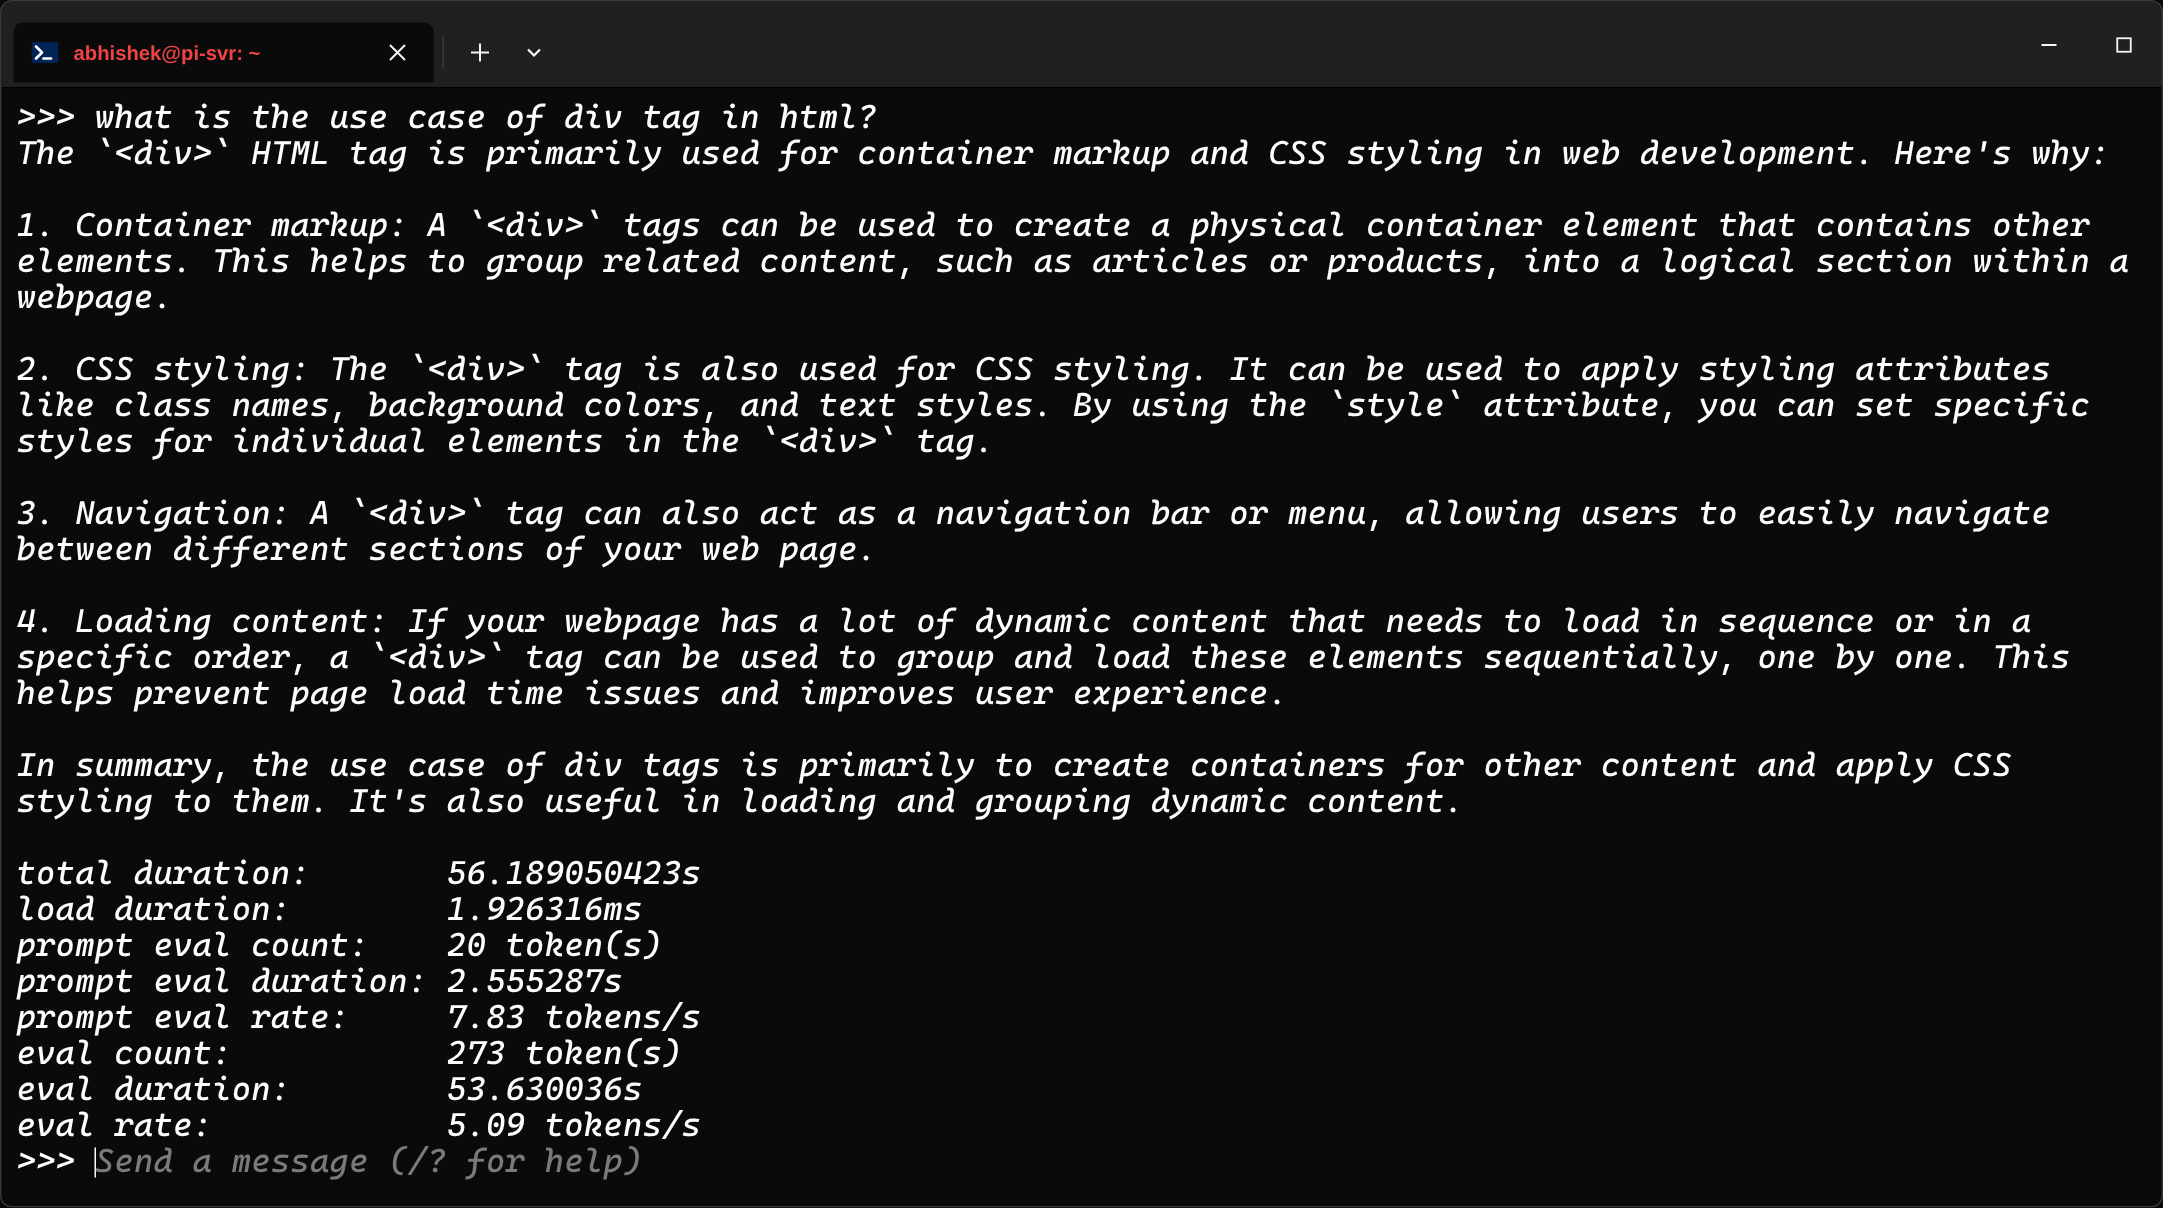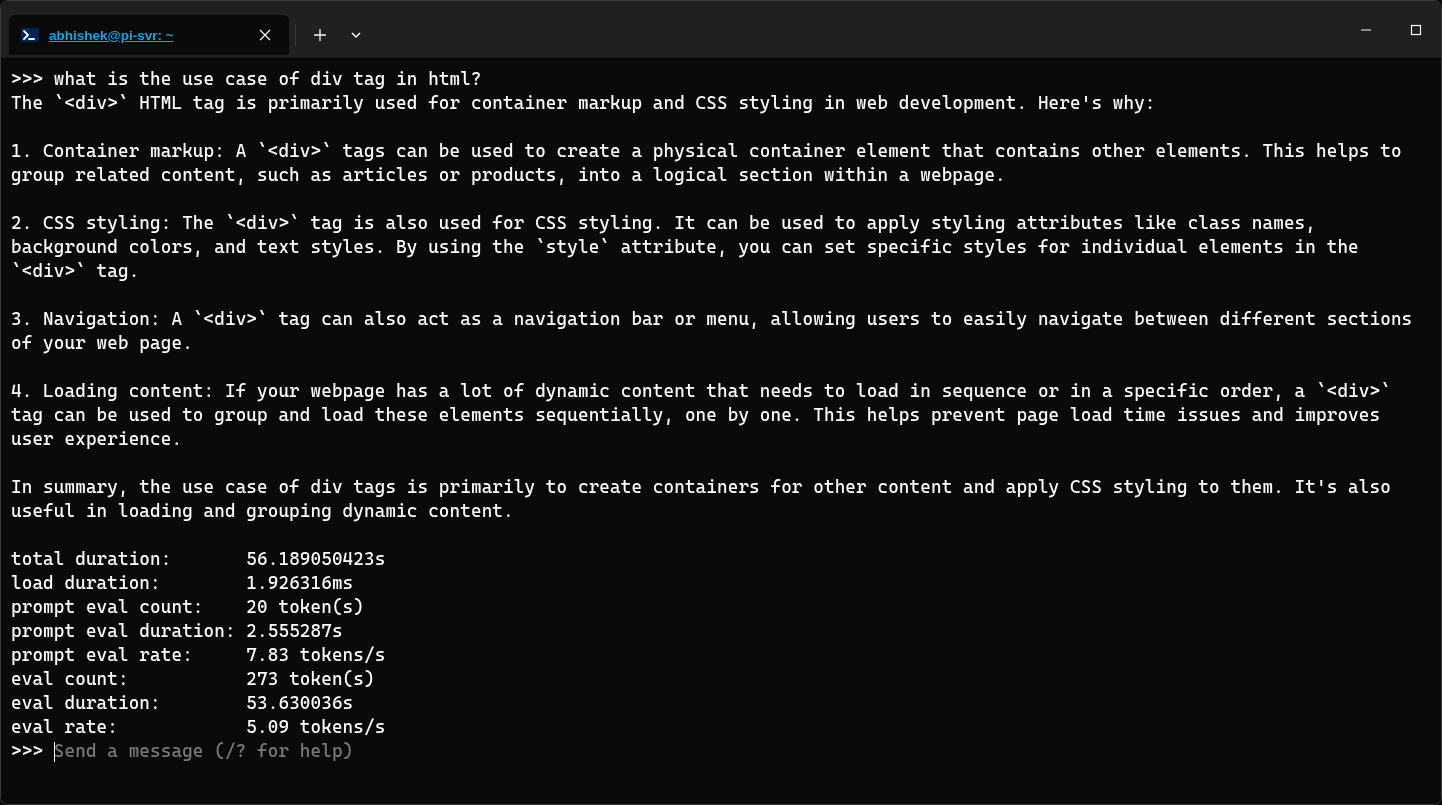--- a/index.html
+++ b/index.html
@@ -45,26 +45,25 @@
   margin-bottom: -1px;
 }
 .tab-icon {
   width: 18px;
   height: 18px;
   display: flex;
   align-items: center;
   justify-content: center;
 }
 .tab-title {
-  color: #0ea5e9;
+  color: #ef4444;
   font-size: 13.5px;
   font-family: 'Segoe UI', sans-serif;
   font-weight: 600;
   flex: 1;
-  text-decoration: underline;
 }
 .tab-close {
   width: 24px;
   height: 24px;
   display: flex;
   align-items: center;
   justify-content: center;
   color: #f6f6f6;
   font-family: 'Segoe UI', sans-serif;
   border-radius: 3px;
@@ -110,27 +109,28 @@
   display: flex;
   align-items: center;
   justify-content: center;
   color: #f6f6f6;
   cursor: pointer;
 }
 .terminal {
   flex: 1;
   background: #0a0a0a;
   padding: 8px 10px 0px 10px;
-  font-size: 18px;
+  font-size: 22px;
   line-height: 24px;
   color: #fcfdfe;
   white-space: pre-wrap;
   word-wrap: break-word;
   overflow: hidden;
   letter-spacing: 0.15px;
+  font-style: italic;
 }
 .prompt-prefix { color: #fcfdfe; }
 .placeholder { color: #7a7a7a; }
 .cursor {
   display: inline-block;
   width: 1px;
   height: 20px;
   background: #fcfdfe;
   vertical-align: middle;
   animation: blink 1s step-end infinite;

